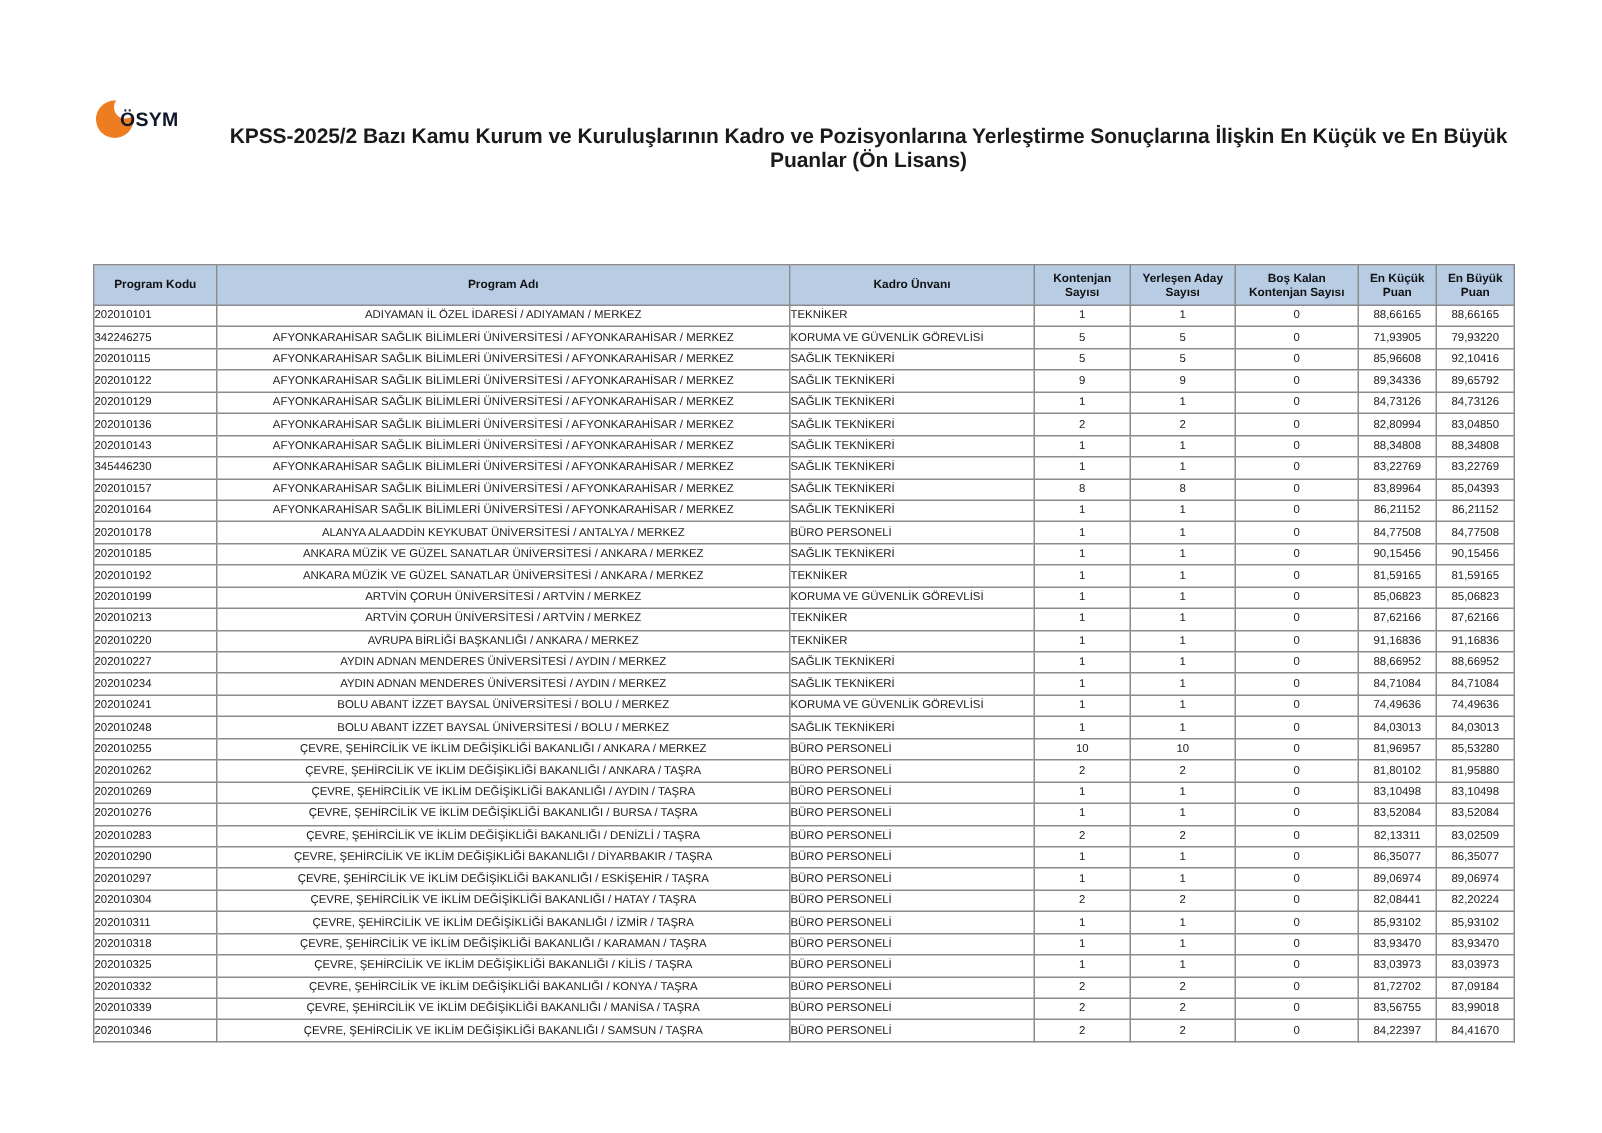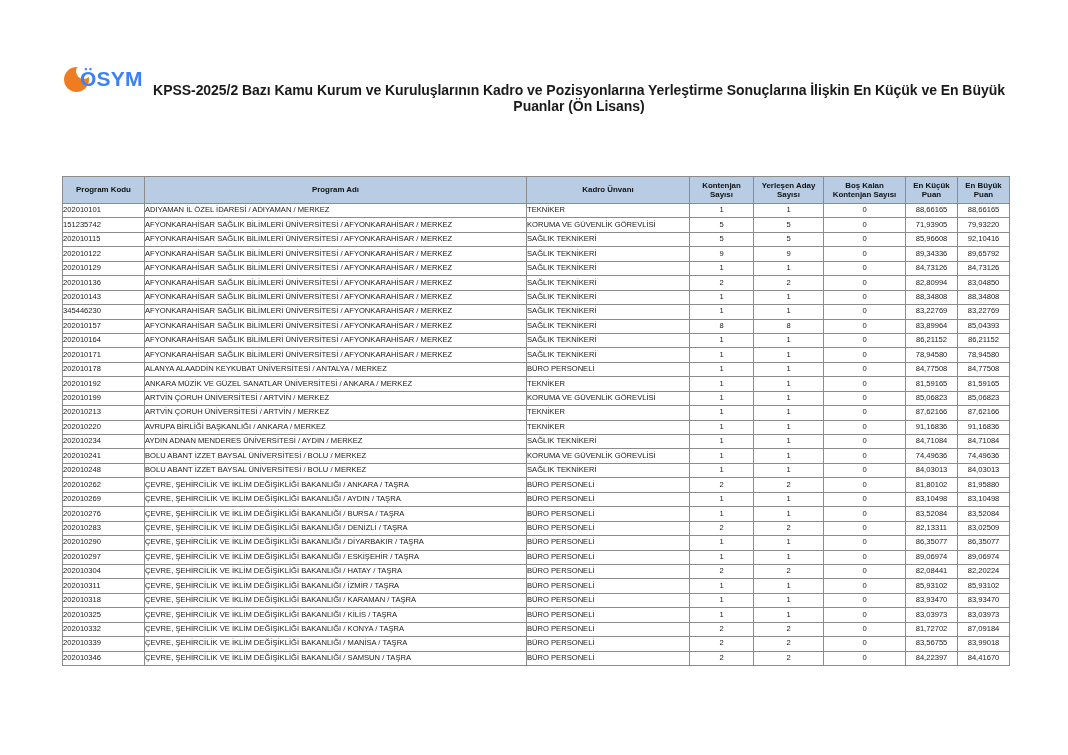--- a/index.html
+++ b/index.html
@@ -53,24 +53,24 @@
     position: absolute;
     right: -2px;
     top: -3px;
     width: 15px;
     height: 15px;
     border-radius: 50%;
     background: #ffffff;
   }
   .logo-text {
     font-family: "Liberation Sans", sans-serif;
-    font-size: 21px;
+    font-size: 13px;
     font-weight: bold;
     letter-spacing: 0.2px;
-    color: #3b82f6;
+    color: #0f172a;
     margin-left: -9px;
     position: relative;
     z-index: 3;
   }
   .doc-title {
     position: absolute;
     left: 130px;
     right: 40px;
     top: 12px;
     text-align: center;
@@ -111,21 +111,21 @@
     color: #111111;
   }
   table.results tbody td {
     height: 14.45px;
     font-size: 7.6px;
     color: #1a1a1a;
     white-space: nowrap;
     overflow: hidden;
   }
   td.c-code   { padding-left: 0; }
-  td.c-name   { text-align: left;  padding-left: 4px; }
+  td.c-name   { text-align: center;  padding-left: 4px; }
   td.c-title  { text-align: left;  padding-left: 3px; margin-left: 18px; }
   td.c-num    { text-align: center; }
   td.c-score  { text-align: center; }
 
   col.w-code  { width: 82px; }
   col.w-name  { width: 382px; }
   col.w-title { width: 163px; }
   col.w-kont  { width: 64px; }
   col.w-yerl  { width: 70px; }
   col.w-bos   { width: 82px; }
@@ -177,21 +177,21 @@
             <td class="c-code">202010101</td>
             <td class="c-name">ADIYAMAN İL ÖZEL İDARESİ / ADIYAMAN / MERKEZ</td>
             <td class="c-title">TEKNİKER</td>
             <td class="c-num">1</td>
             <td class="c-num">1</td>
             <td class="c-num">0</td>
             <td class="c-score">88,66165</td>
             <td class="c-score">88,66165</td>
           </tr>
           <tr>
-            <td class="c-code">151235742</td>
+            <td class="c-code">342246275</td>
             <td class="c-name">AFYONKARAHİSAR SAĞLIK BİLİMLERİ ÜNİVERSİTESİ / AFYONKARAHİSAR / MERKEZ</td>
             <td class="c-title">KORUMA VE GÜVENLİK GÖREVLİSİ</td>
             <td class="c-num">5</td>
             <td class="c-num">5</td>
             <td class="c-num">0</td>
             <td class="c-score">71,93905</td>
             <td class="c-score">79,93220</td>
           </tr>
           <tr>
             <td class="c-code">202010115</td>
@@ -267,38 +267,38 @@
             <td class="c-code">202010164</td>
             <td class="c-name">AFYONKARAHİSAR SAĞLIK BİLİMLERİ ÜNİVERSİTESİ / AFYONKARAHİSAR / MERKEZ</td>
             <td class="c-title">SAĞLIK TEKNİKERİ</td>
             <td class="c-num">1</td>
             <td class="c-num">1</td>
             <td class="c-num">0</td>
             <td class="c-score">86,21152</td>
             <td class="c-score">86,21152</td>
           </tr>
           <tr>
-            <td class="c-code">202010171</td>
-            <td class="c-name">AFYONKARAHİSAR SAĞLIK BİLİMLERİ ÜNİVERSİTESİ / AFYONKARAHİSAR / MERKEZ</td>
-            <td class="c-title">SAĞLIK TEKNİKERİ</td>
-            <td class="c-num">1</td>
-            <td class="c-num">1</td>
-            <td class="c-num">0</td>
-            <td class="c-score">78,94580</td>
-            <td class="c-score">78,94580</td>
-          </tr>
-          <tr>
             <td class="c-code">202010178</td>
             <td class="c-name">ALANYA ALAADDİN KEYKUBAT ÜNİVERSİTESİ / ANTALYA / MERKEZ</td>
             <td class="c-title">BÜRO PERSONELİ</td>
             <td class="c-num">1</td>
             <td class="c-num">1</td>
             <td class="c-num">0</td>
             <td class="c-score">84,77508</td>
             <td class="c-score">84,77508</td>
+          </tr>
+          <tr>
+            <td class="c-code">202010185</td>
+            <td class="c-name">ANKARA MÜZİK VE GÜZEL SANATLAR ÜNİVERSİTESİ / ANKARA / MERKEZ</td>
+            <td class="c-title">SAĞLIK TEKNİKERİ</td>
+            <td class="c-num">1</td>
+            <td class="c-num">1</td>
+            <td class="c-num">0</td>
+            <td class="c-score">90,15456</td>
+            <td class="c-score">90,15456</td>
           </tr>
           <tr>
             <td class="c-code">202010192</td>
             <td class="c-name">ANKARA MÜZİK VE GÜZEL SANATLAR ÜNİVERSİTESİ / ANKARA / MERKEZ</td>
             <td class="c-title">TEKNİKER</td>
             <td class="c-num">1</td>
             <td class="c-num">1</td>
             <td class="c-num">0</td>
             <td class="c-score">81,59165</td>
             <td class="c-score">81,59165</td>
@@ -327,20 +327,30 @@
             <td class="c-code">202010220</td>
             <td class="c-name">AVRUPA BİRLİĞİ BAŞKANLIĞI / ANKARA / MERKEZ</td>
             <td class="c-title">TEKNİKER</td>
             <td class="c-num">1</td>
             <td class="c-num">1</td>
             <td class="c-num">0</td>
             <td class="c-score">91,16836</td>
             <td class="c-score">91,16836</td>
           </tr>
           <tr>
+            <td class="c-code">202010227</td>
+            <td class="c-name">AYDIN ADNAN MENDERES ÜNİVERSİTESİ / AYDIN / MERKEZ</td>
+            <td class="c-title">SAĞLIK TEKNİKERİ</td>
+            <td class="c-num">1</td>
+            <td class="c-num">1</td>
+            <td class="c-num">0</td>
+            <td class="c-score">88,66952</td>
+            <td class="c-score">88,66952</td>
+          </tr>
+          <tr>
             <td class="c-code">202010234</td>
             <td class="c-name">AYDIN ADNAN MENDERES ÜNİVERSİTESİ / AYDIN / MERKEZ</td>
             <td class="c-title">SAĞLIK TEKNİKERİ</td>
             <td class="c-num">1</td>
             <td class="c-num">1</td>
             <td class="c-num">0</td>
             <td class="c-score">84,71084</td>
             <td class="c-score">84,71084</td>
           </tr>
           <tr>
@@ -357,20 +367,30 @@
             <td class="c-code">202010248</td>
             <td class="c-name">BOLU ABANT İZZET BAYSAL ÜNİVERSİTESİ / BOLU / MERKEZ</td>
             <td class="c-title">SAĞLIK TEKNİKERİ</td>
             <td class="c-num">1</td>
             <td class="c-num">1</td>
             <td class="c-num">0</td>
             <td class="c-score">84,03013</td>
             <td class="c-score">84,03013</td>
           </tr>
           <tr>
+            <td class="c-code">202010255</td>
+            <td class="c-name">ÇEVRE, ŞEHİRCİLİK VE İKLİM DEĞİŞİKLİĞİ BAKANLIĞI / ANKARA / MERKEZ</td>
+            <td class="c-title">BÜRO PERSONELİ</td>
+            <td class="c-num">10</td>
+            <td class="c-num">10</td>
+            <td class="c-num">0</td>
+            <td class="c-score">81,96957</td>
+            <td class="c-score">85,53280</td>
+          </tr>
+          <tr>
             <td class="c-code">202010262</td>
             <td class="c-name">ÇEVRE, ŞEHİRCİLİK VE İKLİM DEĞİŞİKLİĞİ BAKANLIĞI / ANKARA / TAŞRA</td>
             <td class="c-title">BÜRO PERSONELİ</td>
             <td class="c-num">2</td>
             <td class="c-num">2</td>
             <td class="c-num">0</td>
             <td class="c-score">81,80102</td>
             <td class="c-score">81,95880</td>
           </tr>
           <tr>

